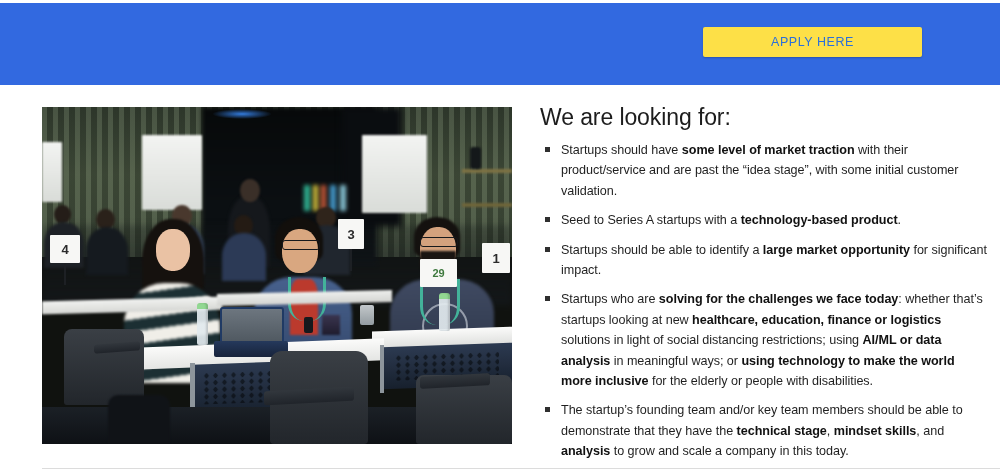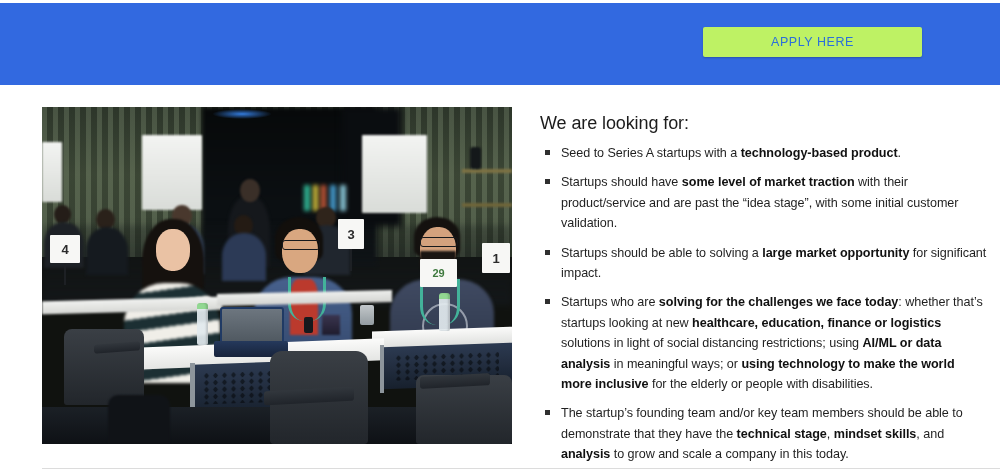--- a/index.html
+++ b/index.html
@@ -42,21 +42,21 @@
     letter-spacing: -0.1px;
     line-height: 1.2;
     white-space: nowrap;
   }
   .apply-btn {
     position: absolute;
     left: 703px;
     top: 24px;
     width: 219px;
     height: 30px;
-    background: #bef264;
+    background: #fde047;
     border: none;
     border-radius: 2px;
     box-shadow: 0 1px 2px rgba(0,0,0,0.22);
     color: #2a6fdb;
     font-family: "Liberation Sans", sans-serif;
     font-size: 12.5px;
     letter-spacing: 0.55px;
     line-height: 30px;
     cursor: pointer;
     padding: 0;
@@ -251,22 +251,22 @@
   }
 
   
   .text-col {
     position: absolute;
     left: 540px;
     top: 18px;
     width: 448px;
   }
   .looking-heading {
-    margin: 10px 0 9px 0;
-    font-size: 18px;
+    margin: 1px 0 9px 0;
+    font-size: 23px;
     font-weight: 400;
     color: #1c1c1c;
     letter-spacing: -0.1px;
   }
   .req-list {
     margin: 0;
     padding: 0;
     list-style: none;
   }
   .req-item {
@@ -401,27 +401,27 @@
       <div class="ph-tablet-arm" style="left:378px;top:268px;width:70px;height:12px;transform:skewY(-3deg);"></div>
       <div style="position:absolute;left:66px;top:288px;width:62px;height:49px;background:#101317;border-radius:10px 10px 0 0;filter:blur(1px);"></div>
     </div>
   </div>
 
   <div class="text-col">
     <h2 class="looking-heading">We are looking for:</h2>
 
     <ul class="req-list">
       <li class="req-item">
+        <span class="req-bullet"></span><span class="req-text"><span>Startups should have </span><b>some level of market traction</b><span> with their product/service and are past the “idea stage”, with some initial customer validation.</span></span>
+      </li>
+      <li class="req-item">
         <span class="req-bullet"></span><span class="req-text"><span>Seed to Series A startups with a </span><b>technology-based product</b><span>.</span></span>
       </li>
       <li class="req-item">
-        <span class="req-bullet"></span><span class="req-text"><span>Startups should have </span><b>some level of market traction</b><span> with their product/service and are past the “idea stage”, with some initial customer validation.</span></span>
-      </li>
-      <li class="req-item">
-        <span class="req-bullet"></span><span class="req-text"><span>Startups should be able to solving a </span><b>large market opportunity</b><span> for significant impact.</span></span>
+        <span class="req-bullet"></span><span class="req-text"><span>Startups should be able to identify a </span><b>large market opportunity</b><span> for significant impact.</span></span>
       </li>
       <li class="req-item">
         <span class="req-bullet"></span><span class="req-text"><span>Startups who are </span><b>solving for the challenges we face today</b><span>: whether that’s startups looking at new </span><b>healthcare, education, finance or logistics</b><span> solutions in light of social distancing restrictions; using </span><b>AI/ML or data analysis</b><span> in meaningful ways; or </span><b>using technology to make the world more inclusive</b><span> for the elderly or people with disabilities.</span></span>
       </li>
       <li class="req-item">
         <span class="req-bullet"></span><span class="req-text"><span>The startup’s founding team and/or key team members should be able to demonstrate that they have the </span><b>technical stage</b><span>, </span><b>mindset skills</b><span>, and </span><b>analysis</b><span> to grow and scale a company in this today.</span></span>
       </li>
     </ul>
   </div>
 </div>

